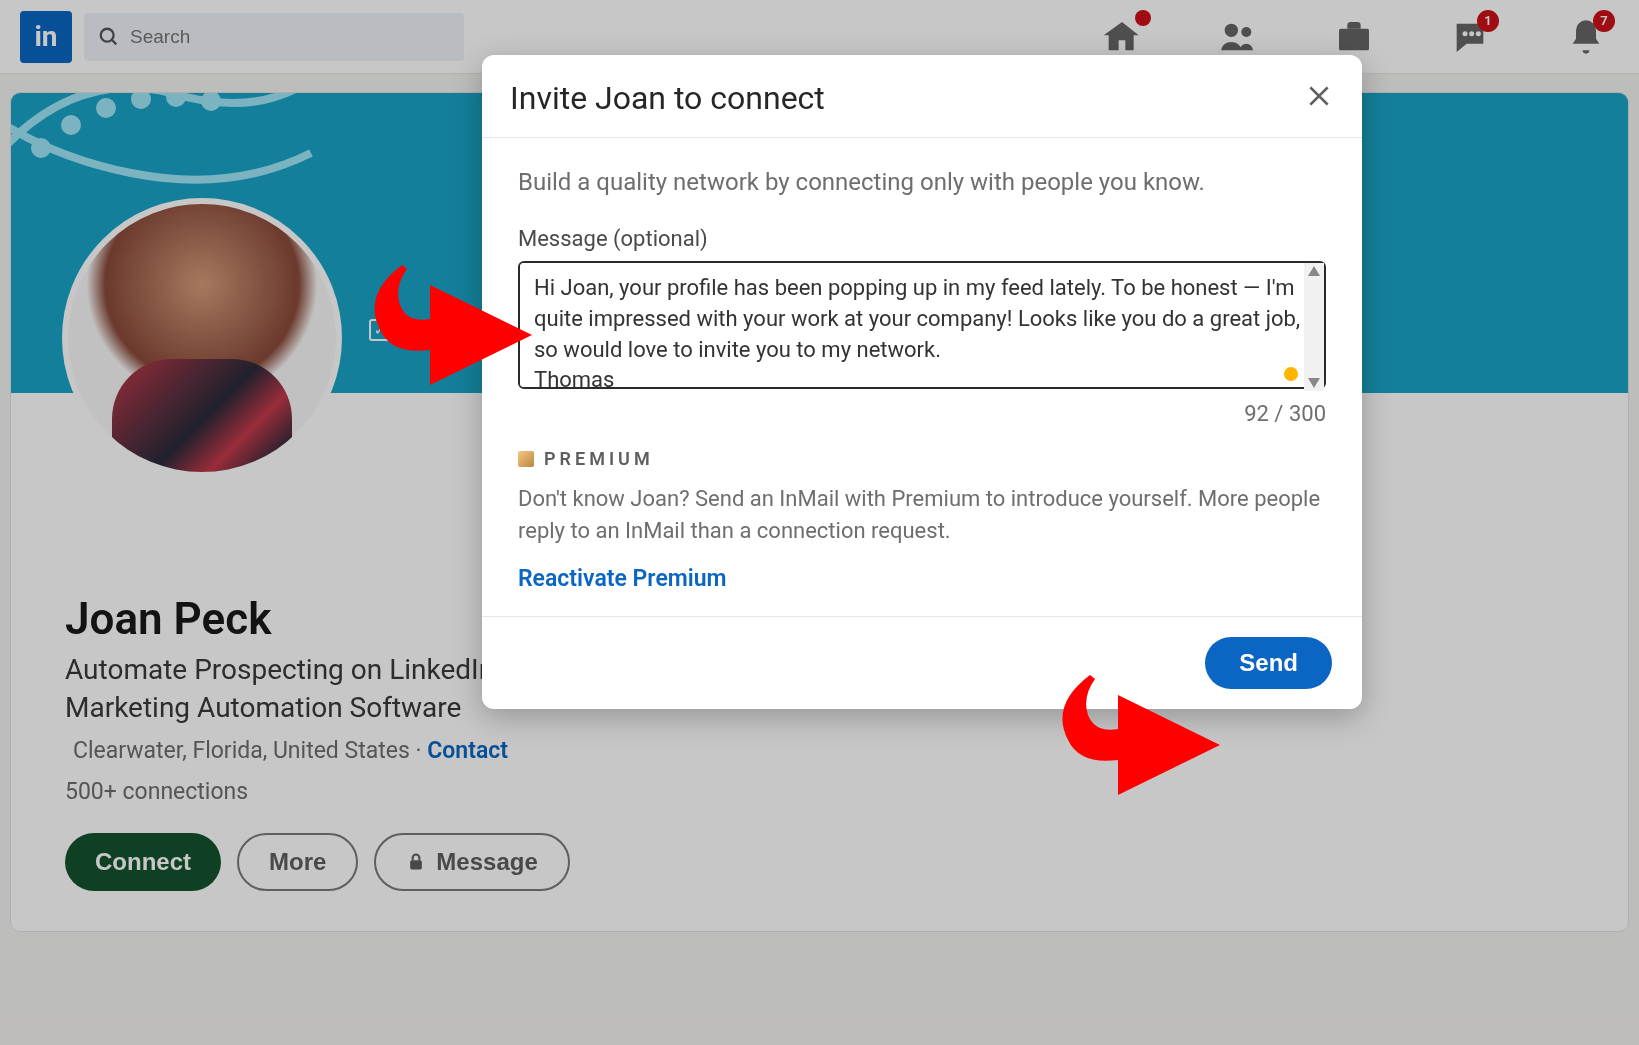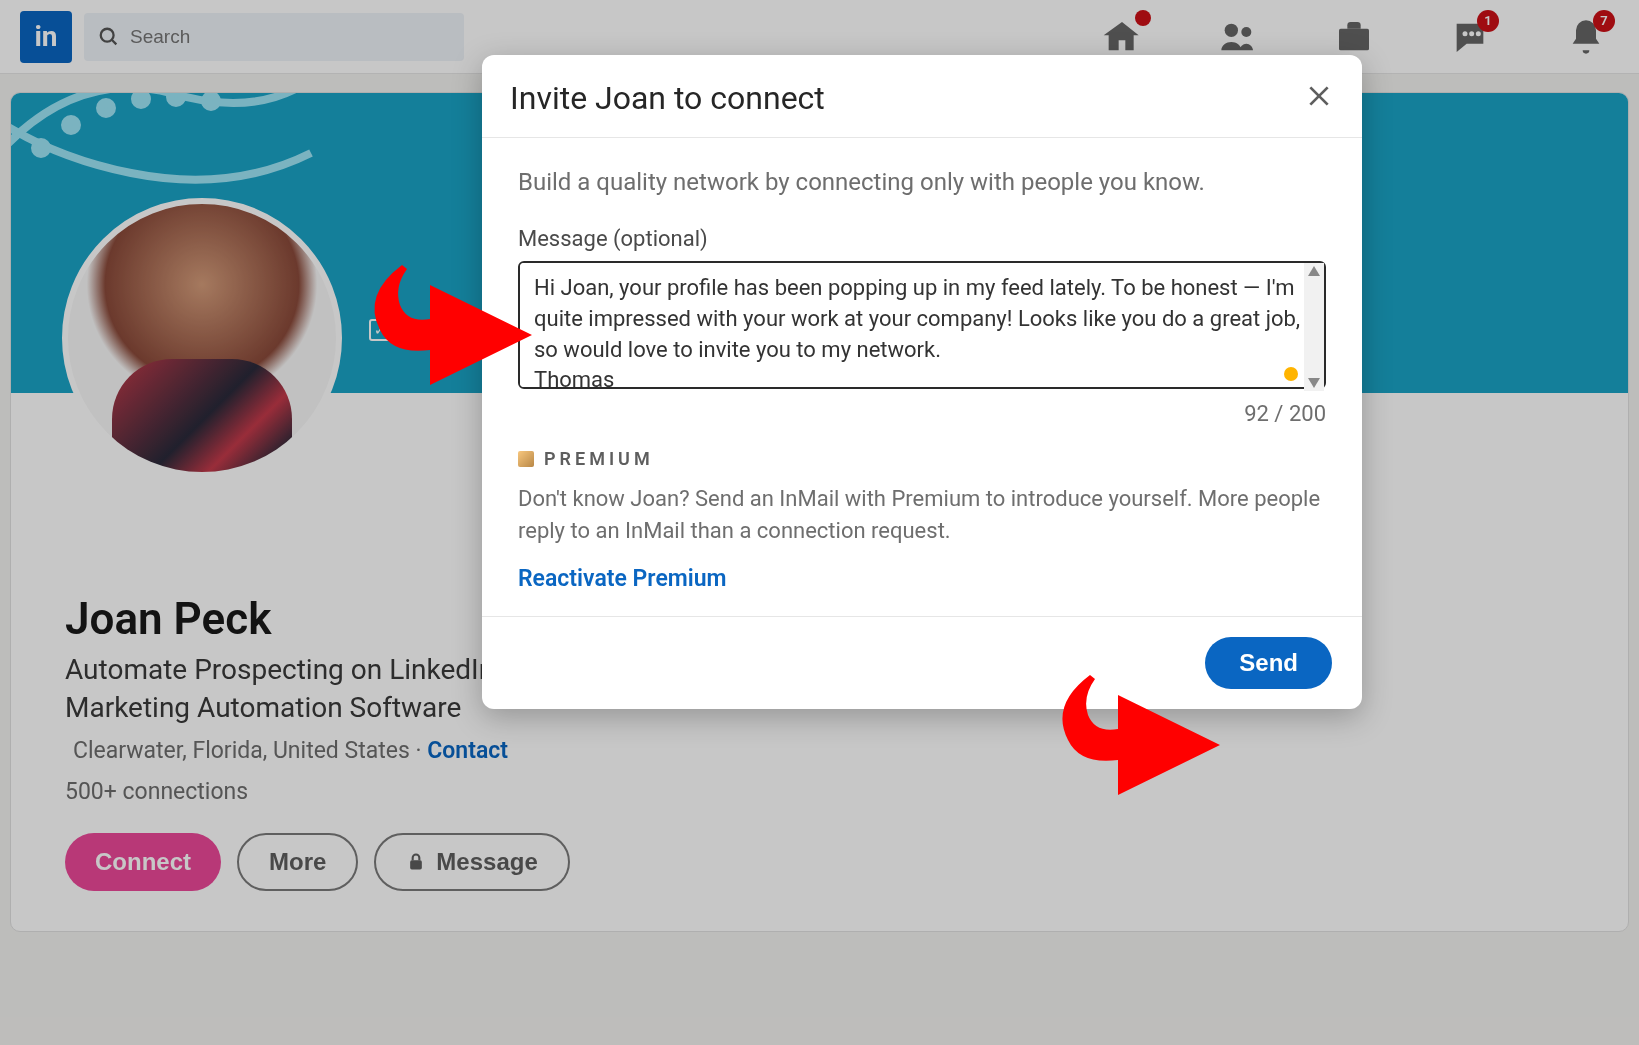--- a/index.html
+++ b/index.html
@@ -210,21 +210,21 @@
   gap: 16px;
 }
 .btn {
   border-radius: 30px;
   padding: 13px 30px;
   font-size: 24px;
   font-weight: 600;
   cursor: pointer;
 }
 .btn-primary {
-  background: #ec4899;
+  background: #14532d;
   color: #fff;
   border: none;
 }
 .btn-outline {
   background: #fff;
   color: #5e5e5e;
   border: 2px solid #7a7a7a;
   display: flex;
   align-items: center;
   gap: 10px;
@@ -493,21 +493,21 @@
       <div class="fake-scrollbar">
         <svg width="12" height="10">
             <polygon points="6,0 12,10 0,10" fill="#888"></polygon>
           </svg>
         <svg width="12" height="10">
             <polygon points="0,0 12,0 6,10" fill="#888"></polygon>
           </svg>
       </div>
       <div class="yellow-dot"></div>
     </div>
-    <div class="char-count">92 / 200</div>
+    <div class="char-count">92 / 300</div>
     <div class="premium-label">
       <span class="premium-sq"></span>
       <span>PREMIUM</span>
     </div>
     <div class="premium-text">Don't know Joan? Send an InMail with Premium to introduce yourself. More people reply to an InMail than a connection request.</div>
     <a class="reactivate">Reactivate Premium</a>
   </div>
   <div class="modal-footer">
     <button class="send-btn">Send</button>
   </div>

